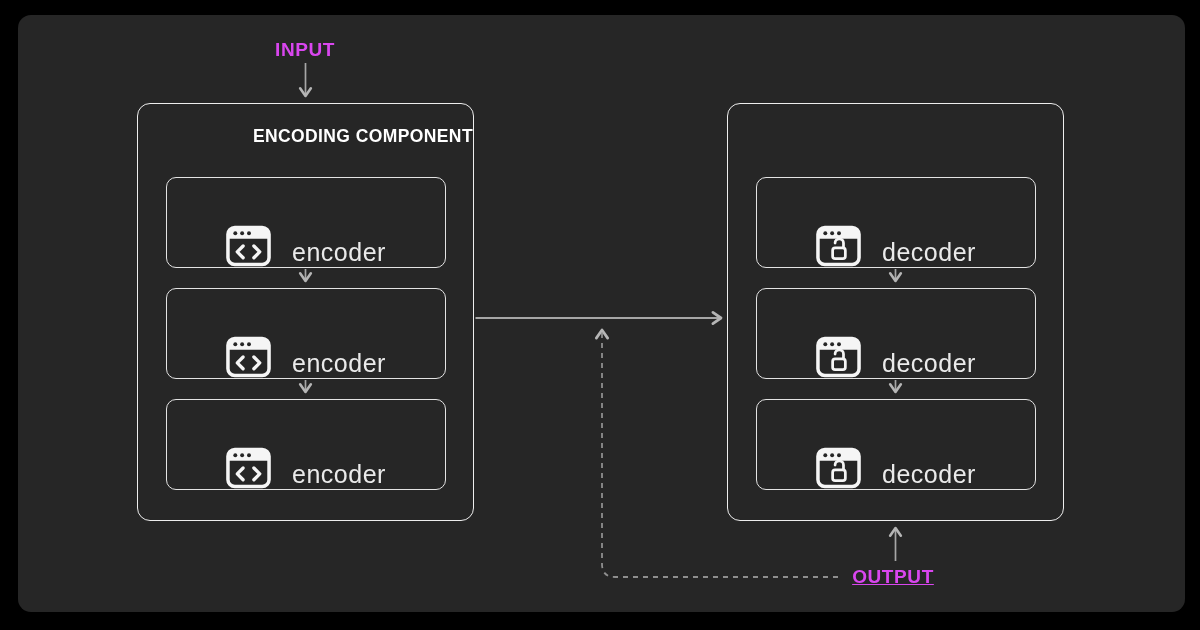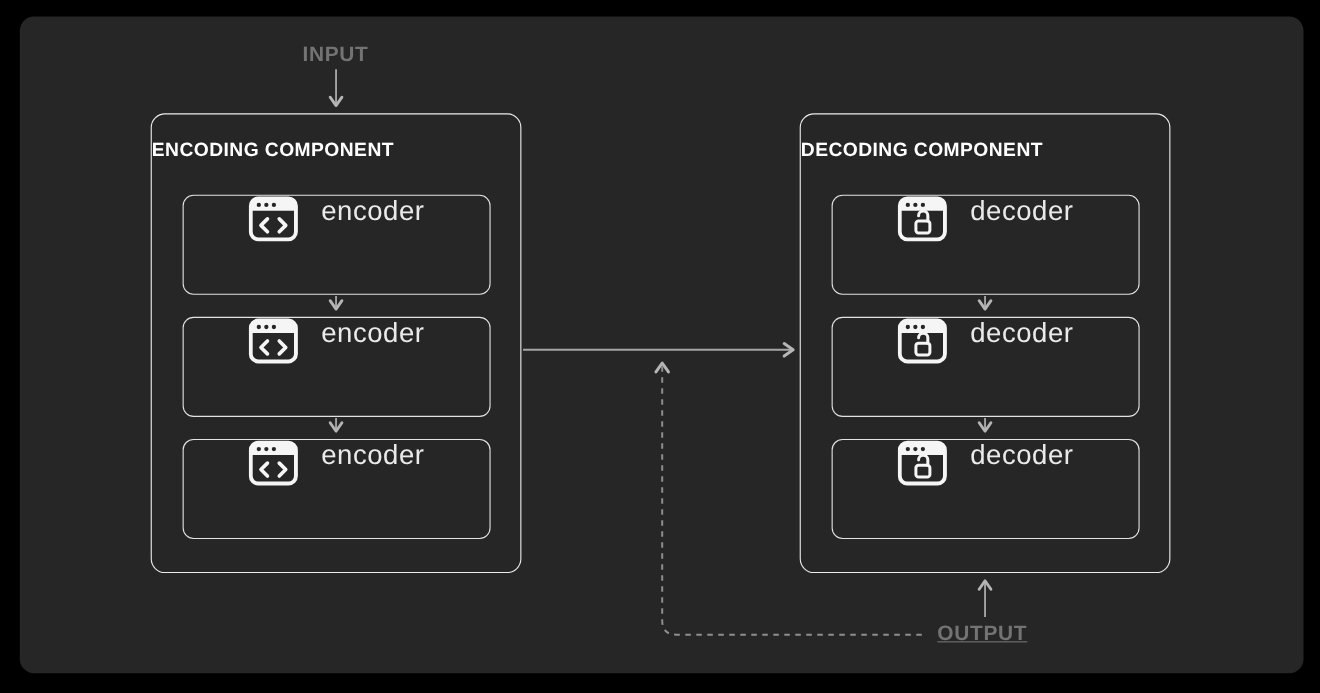--- a/index.html
+++ b/index.html
@@ -20,56 +20,56 @@
   svg.connectors {
     position: absolute;
     left: 0; top: 0;
     width: 1200px; height: 630px;
     pointer-events: none;
   }
   .flow-label {
     position: absolute;
     width: 160px;
     text-align: center;
-    color: #737373;
+    color: #d946ef;
     font-weight: 700;
     font-size: 19px;
     letter-spacing: 0.6px;
   }
   #input-label  { left: 225px; top: 39px; }
   #output-label { left: 813px; top: 566px; text-decoration: underline; }
   .component {
     position: absolute;
     top: 103px;
     width: 337px;
     height: 418px;
     border: 1.5px solid #ededed;
     border-radius: 13px;
     box-sizing: border-box;
   }
   #encoding-component { left: 137px; }
   #decoding-component { left: 727px; }
   .component-title {
     margin-top: 22px;
-    text-align: left;
+    text-align: right;
     color: #ffffff;
     font-weight: 700;
     font-size: 17.5px;
     letter-spacing: 0.4px;
   }
   .unit-box {
     position: absolute;
     left: 28px;
     width: 280px;
     height: 91px;
     border: 1.3px solid #e3e3e3;
     border-radius: 10px;
     box-sizing: border-box;
     display: flex;
-    align-items: flex-start;
+    align-items: flex-end;
     justify-content: center;
     gap: 21px;
   }
   .unit-box.row-0 { top: 73px; }
   .unit-box.row-1 { top: 184px; }
   .unit-box.row-2 { top: 295px; }
   .unit-icon { display: flex; align-items: center; }
   .unit-label {
     color: #eaeaea;
     font-size: 25px;
@@ -143,21 +143,20 @@
           <circle cx="23.5" cy="8" r="2" fill="#262626"></circle>
         <path d="M17.5 21 L11.5 27 L17.5 33" fill="none" stroke="#f5f5f5" stroke-width="3.4" stroke-linecap="round" stroke-linejoin="round"></path>
         <path d="M28.5 21 L34.5 27 L28.5 33" fill="none" stroke="#f5f5f5" stroke-width="3.4" stroke-linecap="round" stroke-linejoin="round"></path>
       </svg>
     </span>
     <span class="unit-label">encoder</span>
   </div>
 </div>
 
 <div id="decoding-component" class="component">
-  <div class="component-title">DECODING COMPONENT</div>
 
   <div class="unit-box row-0">
     <span class="unit-icon">
       <svg width="45" height="42" viewBox="0 0 46 42">
         <rect x="2" y="2" width="42" height="38" rx="7" fill="none" stroke="#f5f5f5" stroke-width="3.6"></rect>
         <path d="M9 2 h28 a7 7 0 0 1 7 7 v4.5 H2 V9 a7 7 0 0 1 7 -7 z" fill="#f5f5f5"></path>
         <circle cx="9.5" cy="8" r="2" fill="#262626"></circle>
           <circle cx="16.5" cy="8" r="2" fill="#262626"></circle>
           <circle cx="23.5" cy="8" r="2" fill="#262626"></circle>
         <rect x="17" y="23" width="13" height="11" rx="2.5" fill="none" stroke="#f5f5f5" stroke-width="2.8"></rect>

